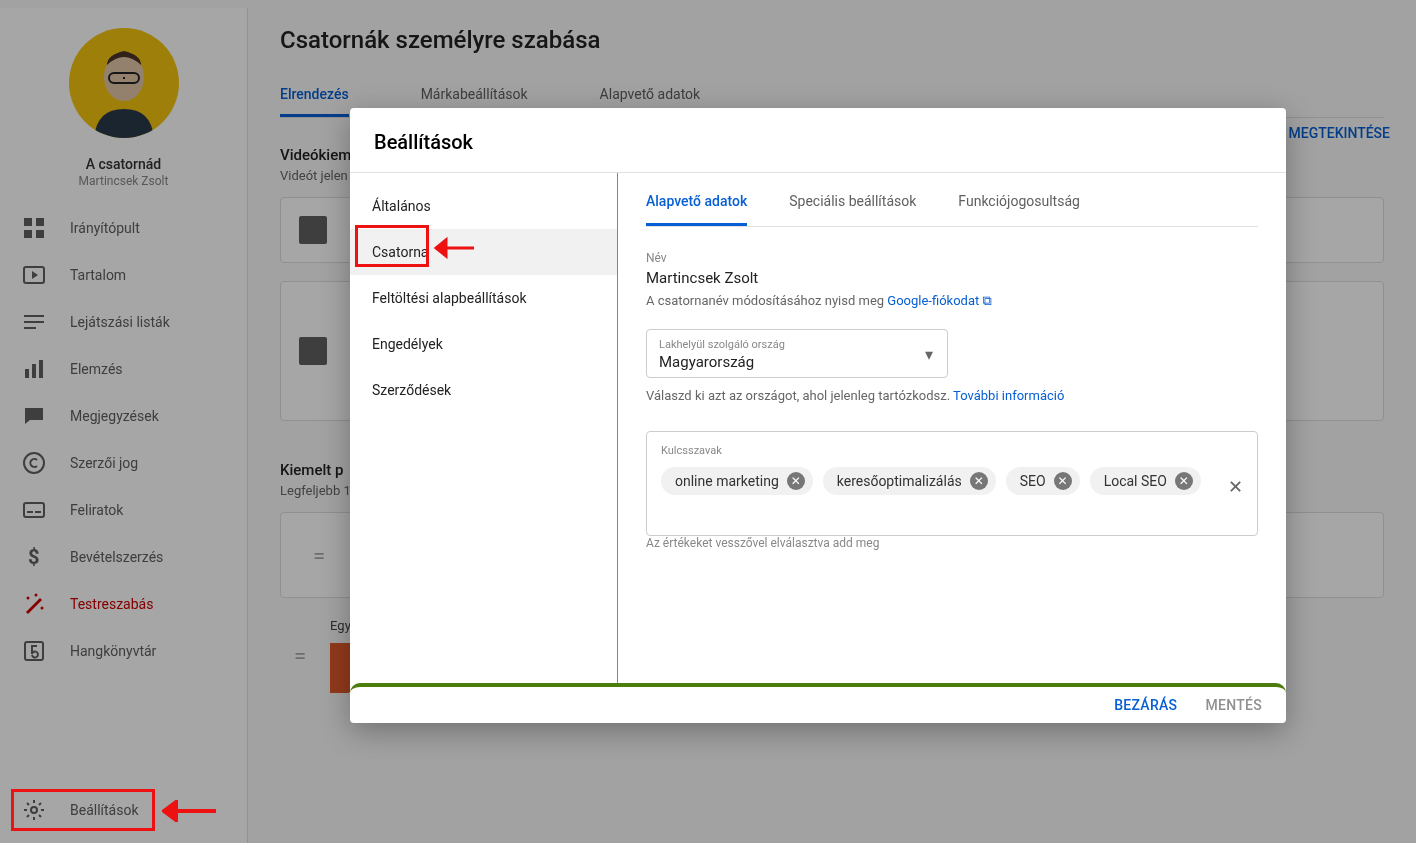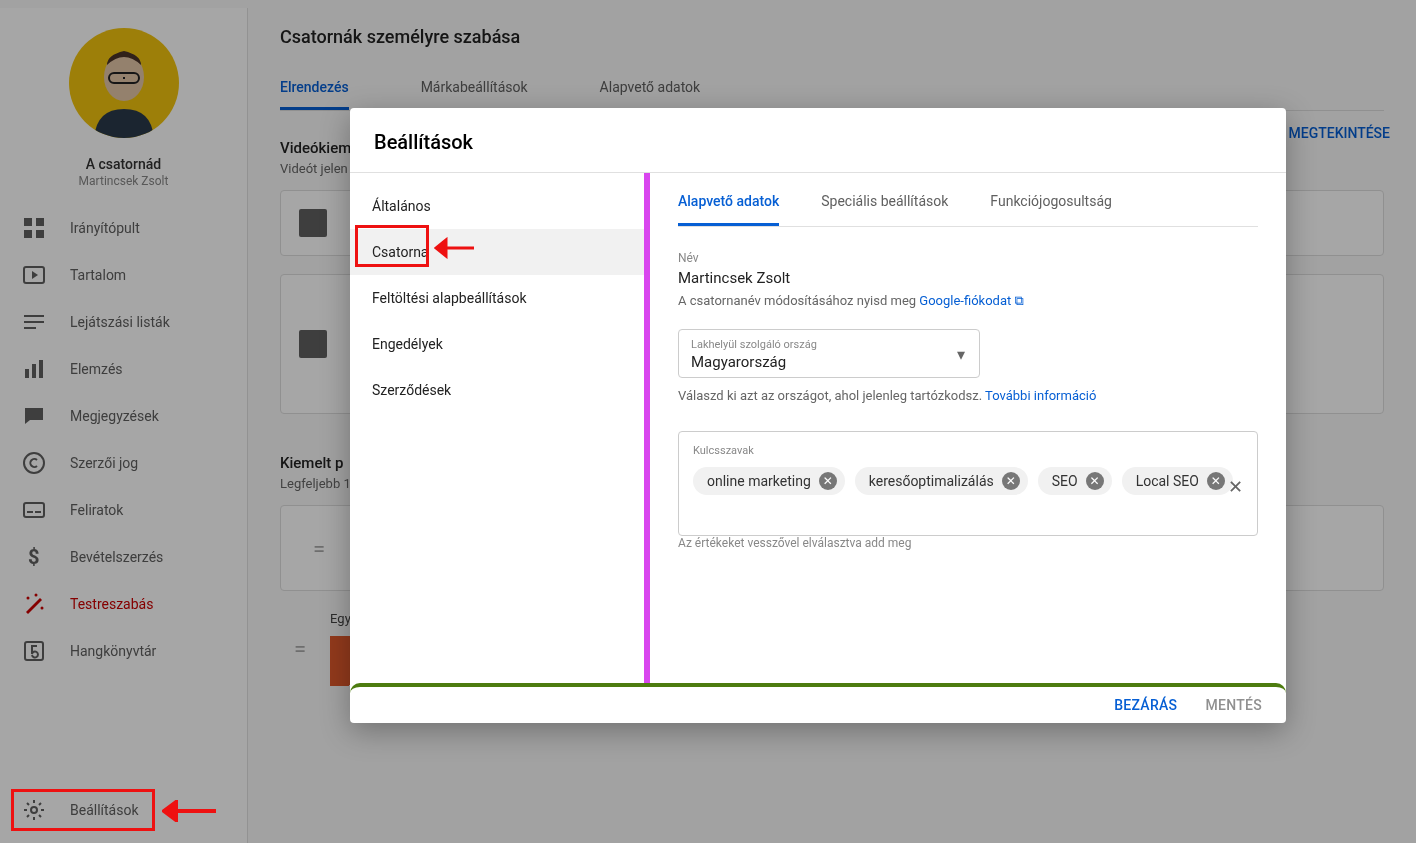--- a/index.html
+++ b/index.html
@@ -12,21 +12,21 @@
 .avatar svg { position: absolute; left: 50%; top: 50%; transform: translate(-50%, -40%); }
 .channel-label { text-align: center; font-size: 14px; color: #333; padding-top: 6px; font-weight: 500; }
 .channel-name  { text-align: center; font-size: 12px; color: #888; padding-top: 2px; padding-bottom: 16px; }
 .nav-item { display: flex; align-items: center; height: 47px; padding: 0 22px; font-size: 14px; color: #606060; cursor: pointer; }
 .nav-item.active { color: #c00; }
 .nav-icon { width: 24px; height: 24px; margin-right: 24px; fill: currentColor; display: inline-block; }
 .settings-item { position: absolute; bottom: 18px; }
 
 
 .main { position: absolute; left: 248px; top: 0; right: 0; bottom: 0; padding: 26px 32px; }
-.page-title { font-size: 18px; font-weight: 500; color: #222; }
+.page-title { font-size: 24px; font-weight: 500; color: #222; }
 .toolbar-link { position: absolute; right: 26px; top: 84px; color: #065fd4; font-weight: 500; font-size: 14px; margin-top: 41px; }
 .tabs { margin-top: 24px; display: flex; gap: 72px; border-bottom: 1px solid #ddd; font-size: 14px; }
 .tab { padding: 8px 0 12px; color: #606060; cursor: pointer; }
 .tab.active { color: #065fd4; border-bottom: 3px solid #065fd4; font-weight: 500; }
 .section-h { font-size: 15px; font-weight: 500; margin-top: 28px; color: #222; }
 .section-sub { font-size: 13px; color: #666; margin-top: 4px; }
 .card { border: 1px solid #ddd; background: #fff; border-radius: 4px; margin-top: 14px; padding: 18px; display: flex; align-items: center; }
 .card-icon { width: 28px; height: 28px; background: #606060; border-radius: 2px; margin-right: 18px; }
 .playlist-row { margin-top: 20px; display: flex; align-items: center; }
 .drag-handle { color: #aaa; font-size: 22px; margin: 0 24px 0 14px; }
@@ -36,21 +36,21 @@
 .thumb.alt { background: linear-gradient(135deg,#e88b2b 50%,#fff 50%); }
 .dur { position: absolute; bottom: 3px; right: 3px; background: #000; color: #fff; font-size: 11px; padding: 1px 4px; border-radius: 2px; font-weight: 500; }
 
 
 .scrim { position: absolute; inset: 0; background: rgba(0,0,0,0.35); }
 
 
 .dialog { position: absolute; left: 350px; top: 108px; width: 936px; height: 615px; background: #fff; border-radius: 4px; box-shadow: 0 8px 30px rgba(0,0,0,0.3); display: flex; flex-direction: column; }
 .dlg-title    { font-size: 20px; font-weight: 500; padding: 22px 24px 18px; border-bottom: 1px solid #e0e0e0; }
 .dlg-body     { flex: 1; display: flex; overflow: hidden; }
-.dlg-sidebar  { width: 300px; border-right: 6px solid #d946ef; padding-top: 10px; }
+.dlg-sidebar  { width: 268px; border-right: 1px solid #d946ef; padding-top: 10px; }
 .dlg-side-item{ padding: 15px 22px; font-size: 14px; color: #222; cursor: pointer; }
 .dlg-side-item.selected { background: #f1f1f1; }
 .dlg-content  { flex: 1; padding: 20px 28px; overflow: auto; }
 .dlg-tabs     { display: flex; gap: 42px; font-size: 14px; border-bottom: 1px solid #e0e0e0; margin-bottom: 24px; }
 .dlg-tab      { padding: 0 0 14px; color: #606060; cursor: pointer; }
 .dlg-tab.active { color: #065fd4; border-bottom: 3px solid #065fd4; font-weight: 500; }
 .field-label  { font-size: 12px; color: #888; }
 .field-value  { font-size: 15px; color: #222; margin-top: 4px; }
 .help-line    { font-size: 13px; color: #666; margin-top: 6px; }
 .link         { color: #065fd4; }

